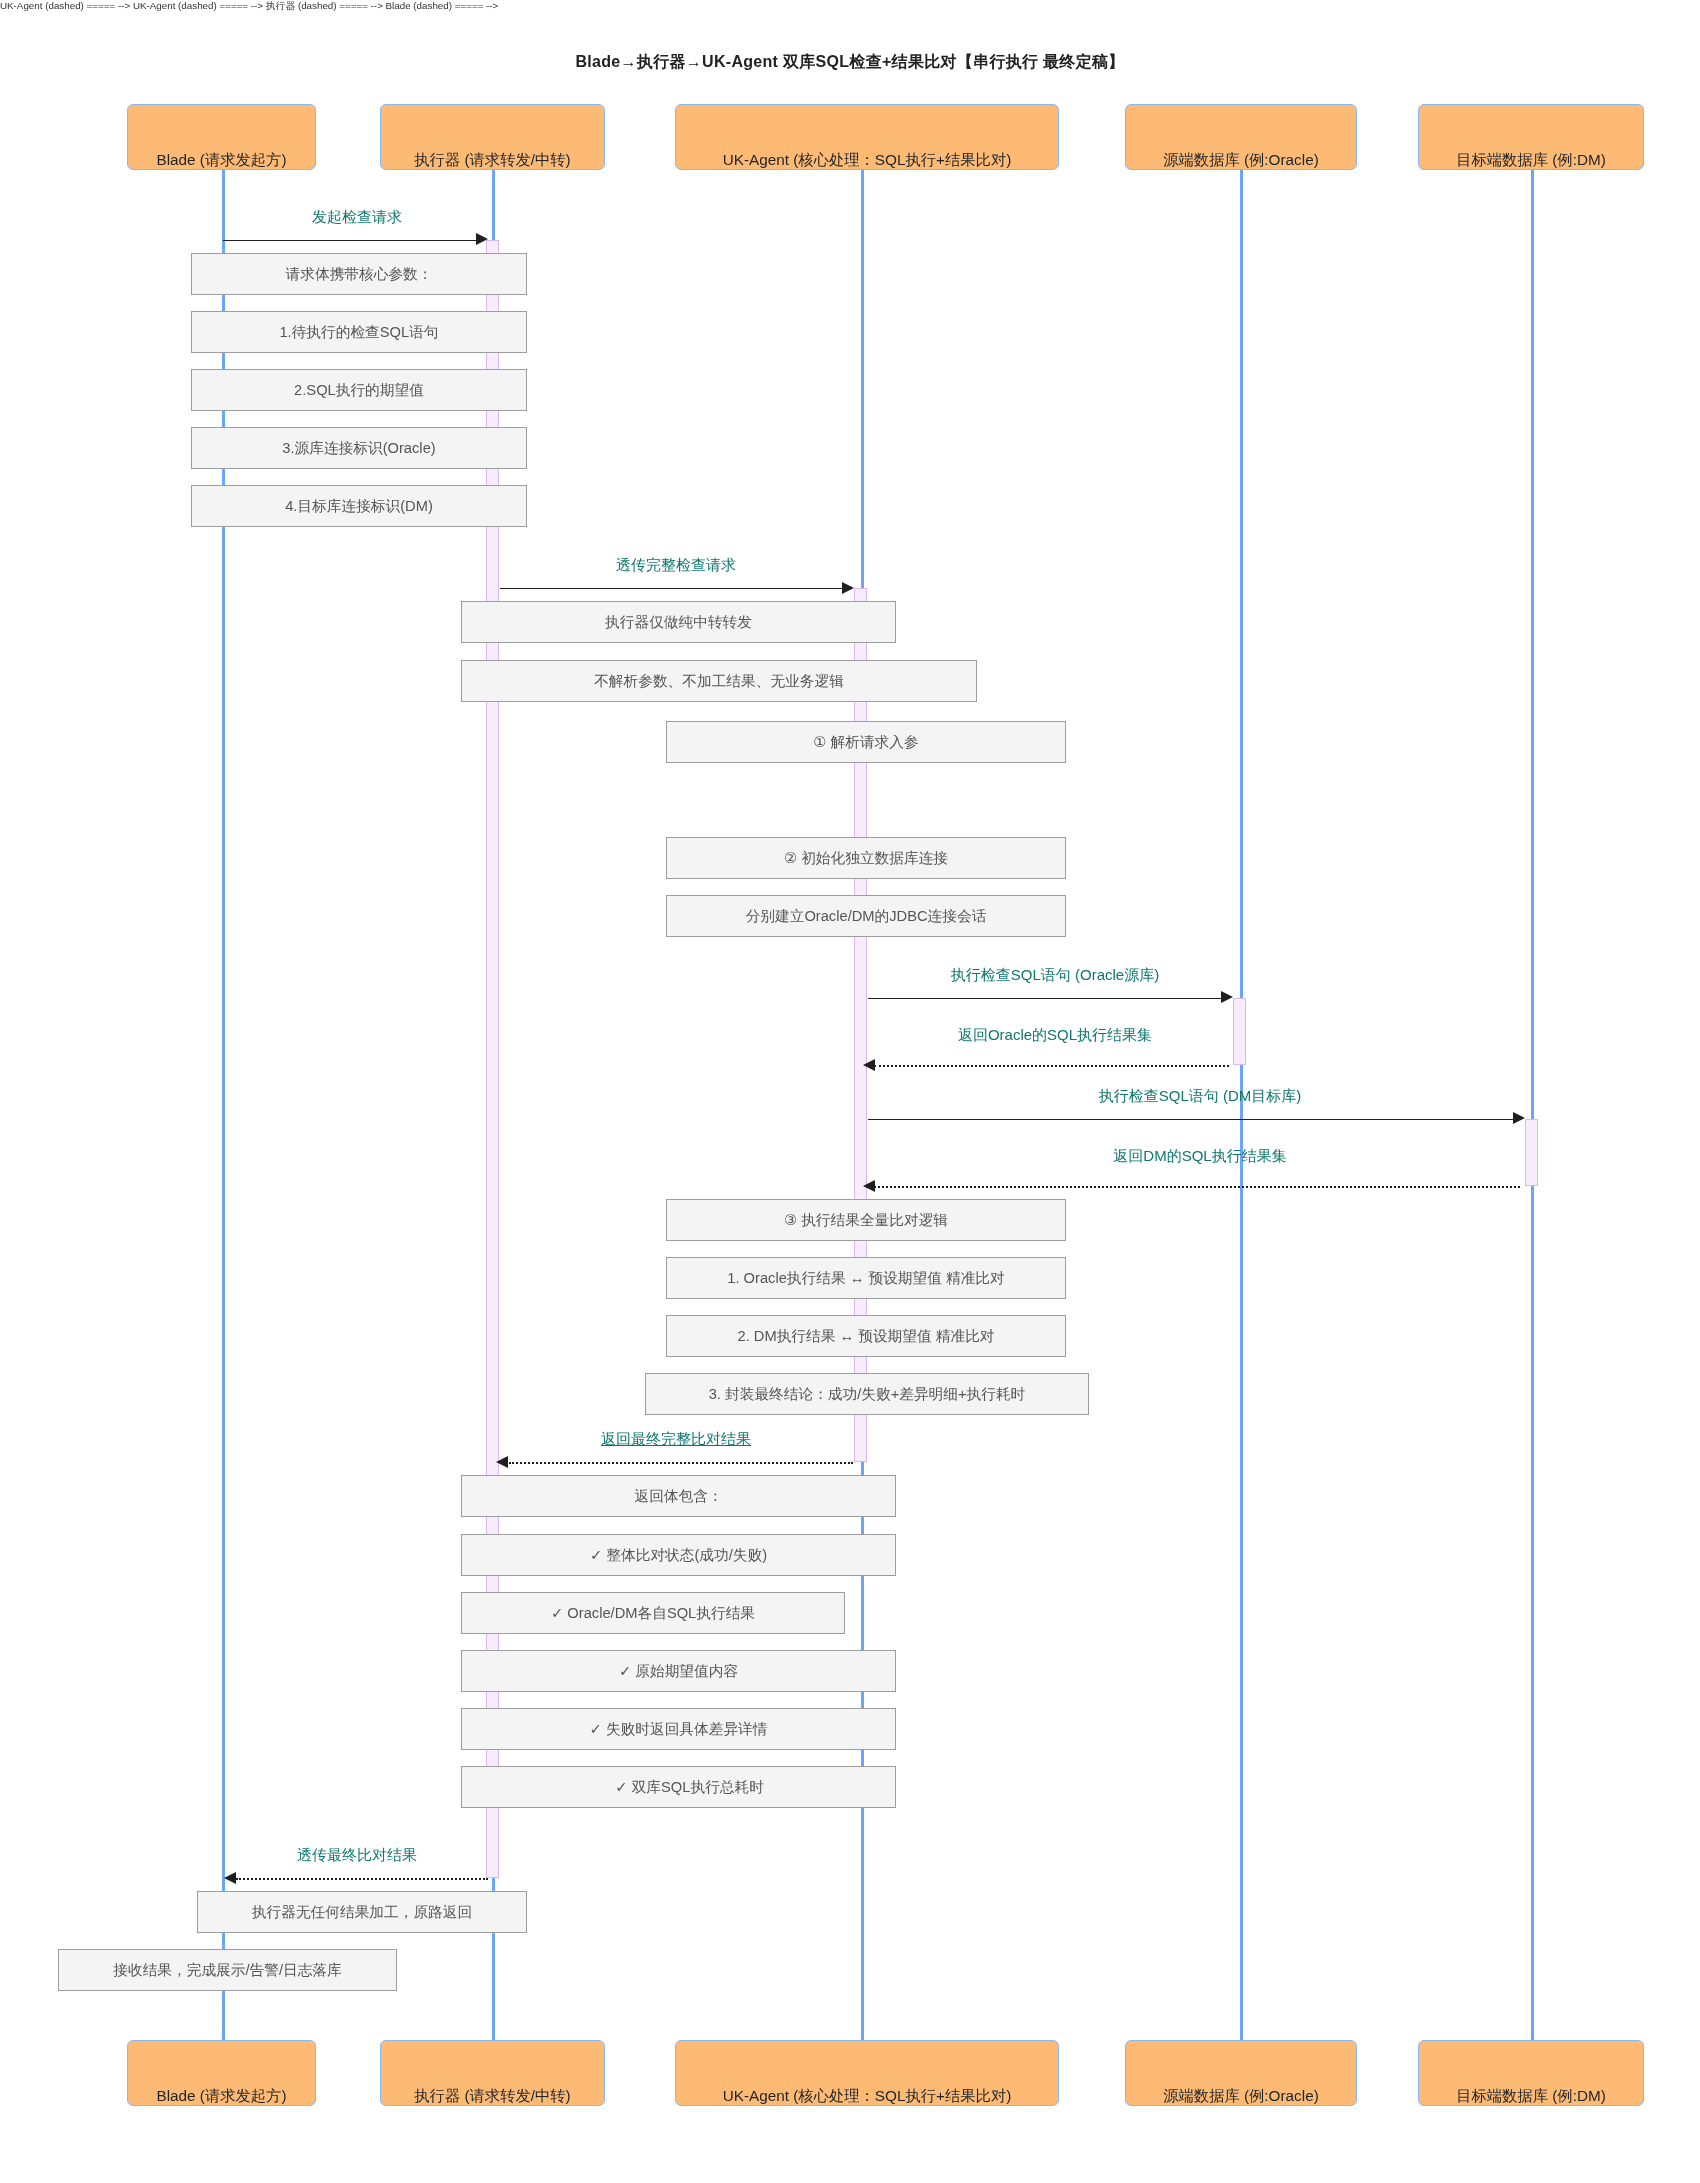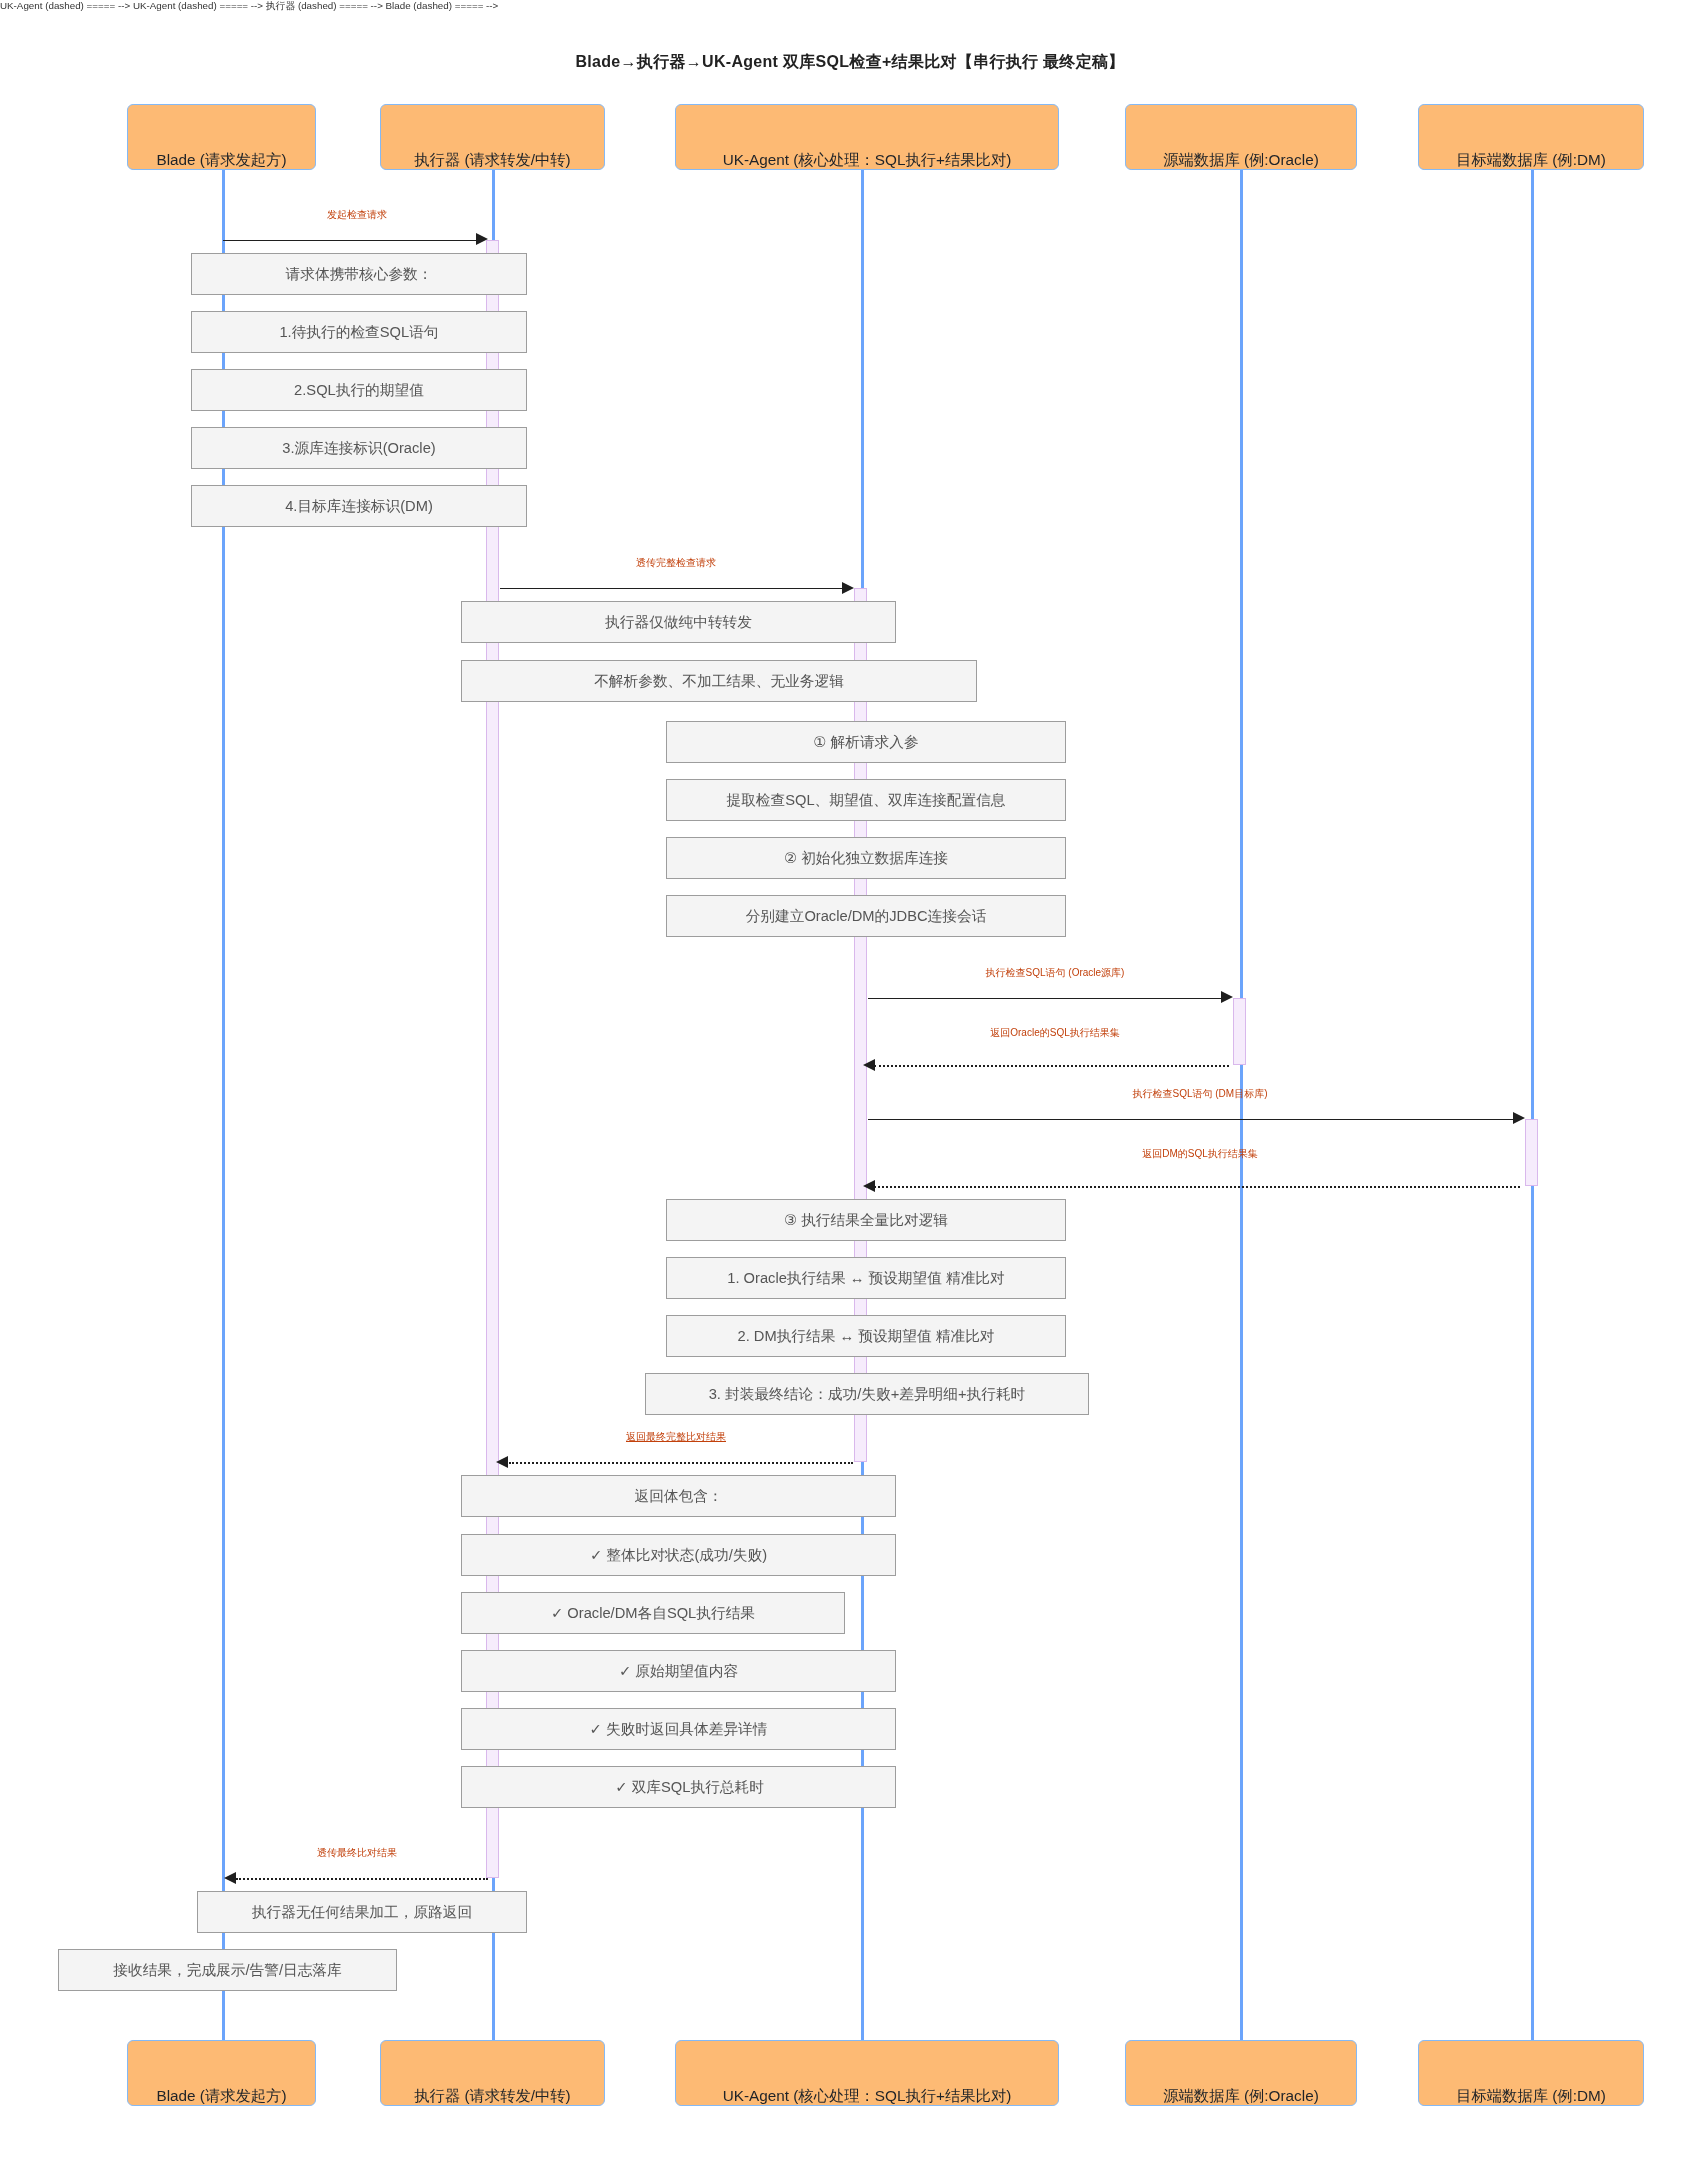--- a/index.html
+++ b/index.html
@@ -70,22 +70,22 @@
     align-items: center;
     justify-content: center;
     font-size: 14.7px;
     color: #555555;
     white-space: nowrap;
     padding: 0 9.8px;
   }
   
   .msg-label {
     position: absolute;
-    font-size: 10px;
-    color: #c2410c;
+    font-size: 15px;
+    color: #0f766e;
     white-space: nowrap;
     text-align: center;
     transform: translateX(-50%);
   }
   
   .msg-line {
     position: absolute;
     height: 0;
     border-top: 1.8px solid #1f1f1f;
   }
@@ -194,23 +194,20 @@
     <span>执行器仅做纯中转转发</span>
   </div>
   <div class="note" style="left:461px; top:660px; width:516px;">
     <span>不解析参数、不加工结果、无业务逻辑</span>
   </div>
 
   
   <div class="note" style="left:666px; top:721px; width:400px;">
     <span>① 解析请求入参</span>
   </div>
-  <div class="note" style="left:666px; top:779px; width:400px;">
-    <span>提取检查SQL、期望值、双库连接配置信息</span>
-  </div>
   <div class="note" style="left:666px; top:837px; width:400px;">
     <span>② 初始化独立数据库连接</span>
   </div>
   <div class="note" style="left:666px; top:895px; width:400px;">
     <span>分别建立Oracle/DM的JDBC连接会话</span>
   </div>
 
   
   <div class="msg-label" style="left:1055px; top:966px;">执行检查SQL语句 (Oracle源库)</div>
   <div class="msg-line" style="left:868px; top:998px; width:355px;"></div>

